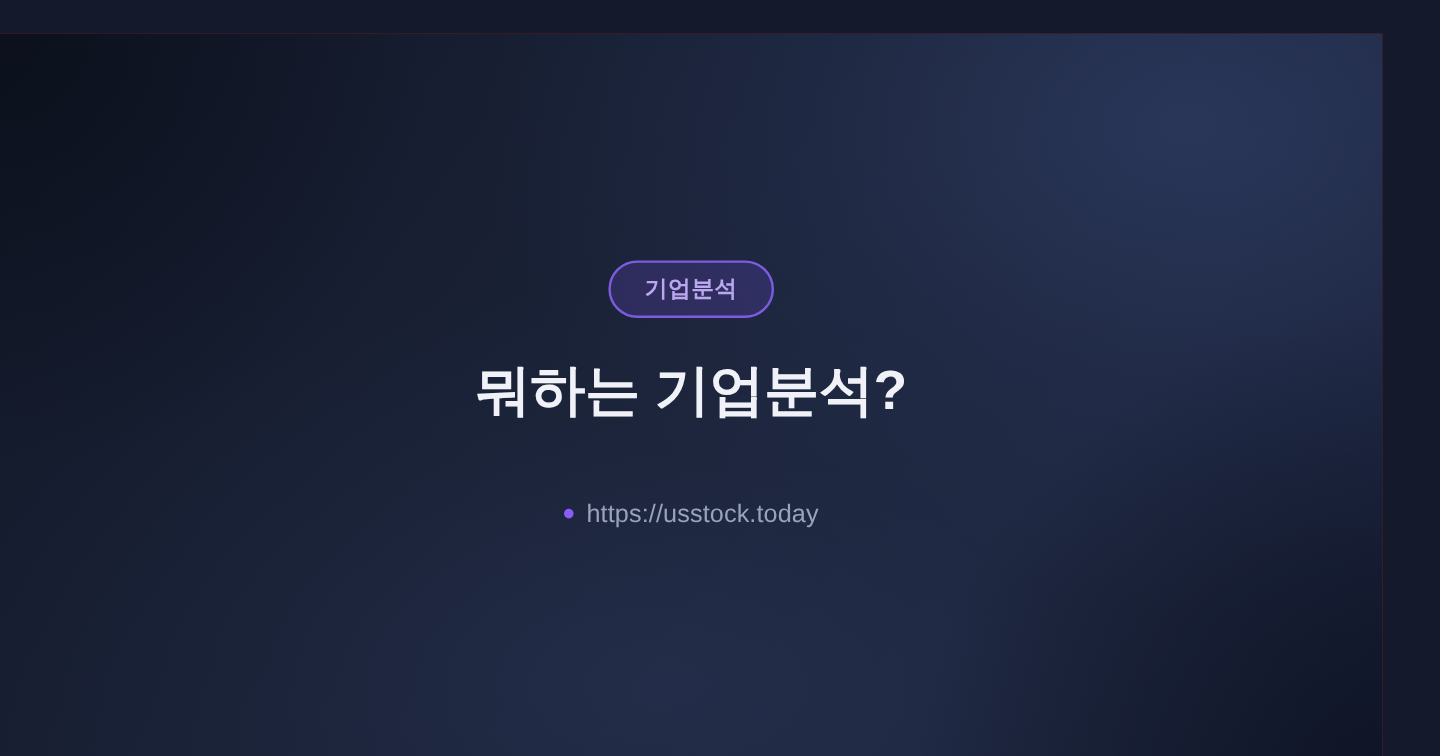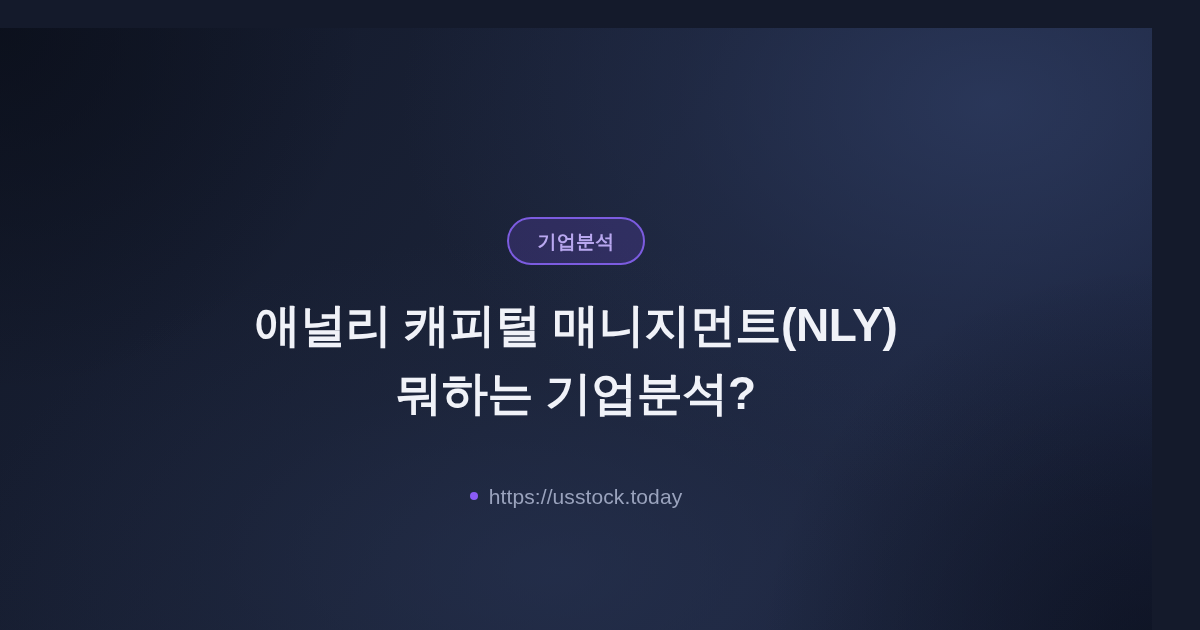--- a/index.html
+++ b/index.html
@@ -156,21 +156,20 @@
   <div class="bg-glow-bottom"></div>
   <div class="bg-vignette"></div>
 
   <div class="content">
 
     <div class="badge">
       <span class="badge-label">기업분석</span>
     </div>
 
     <h1 class="title">
-      <span class="title-line">애널리 캐피털 매니지먼트(NLY)</span>
       <span class="title-line">뭐하는 기업분석?</span>
     </h1>
 
     <div class="url-row">
       <span class="url-bullet"></span>
       <span class="url-text">https://usstock.today</span>
     </div>
 
   </div>
 </div>

